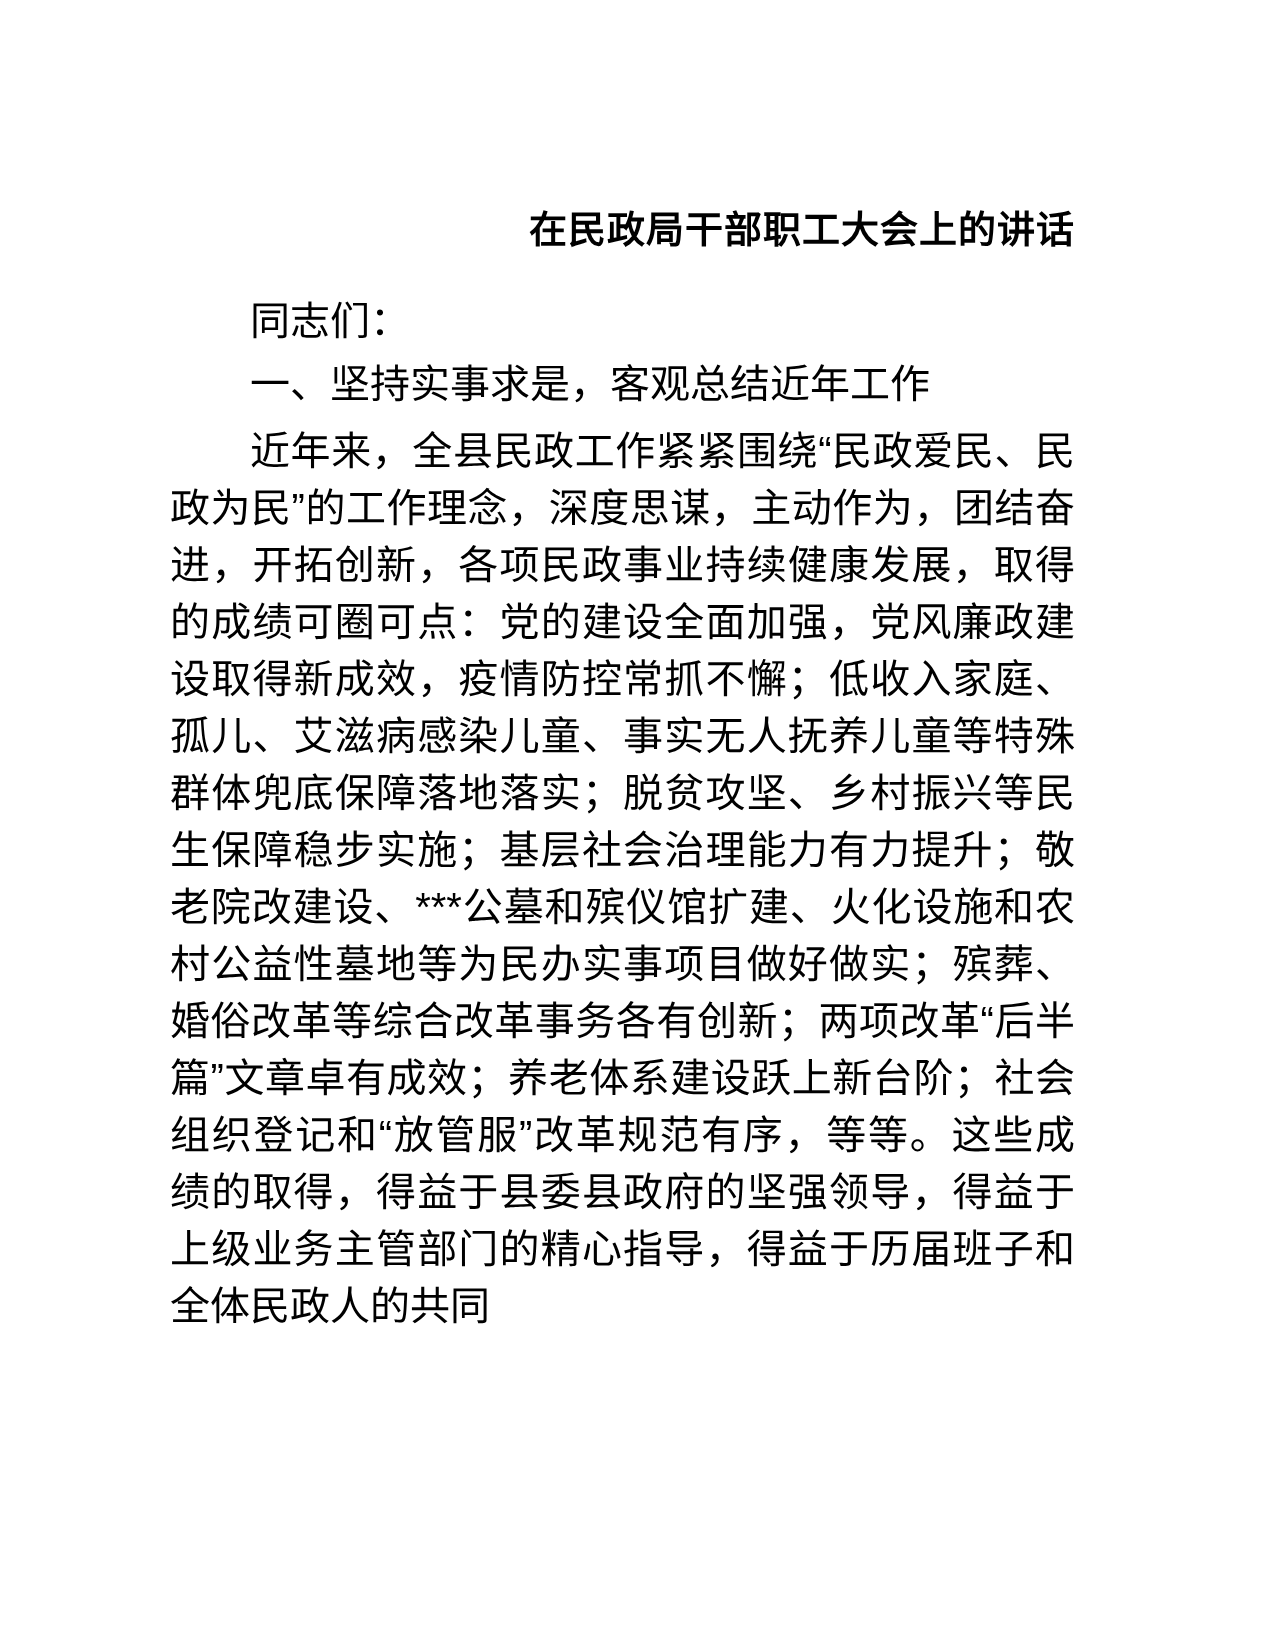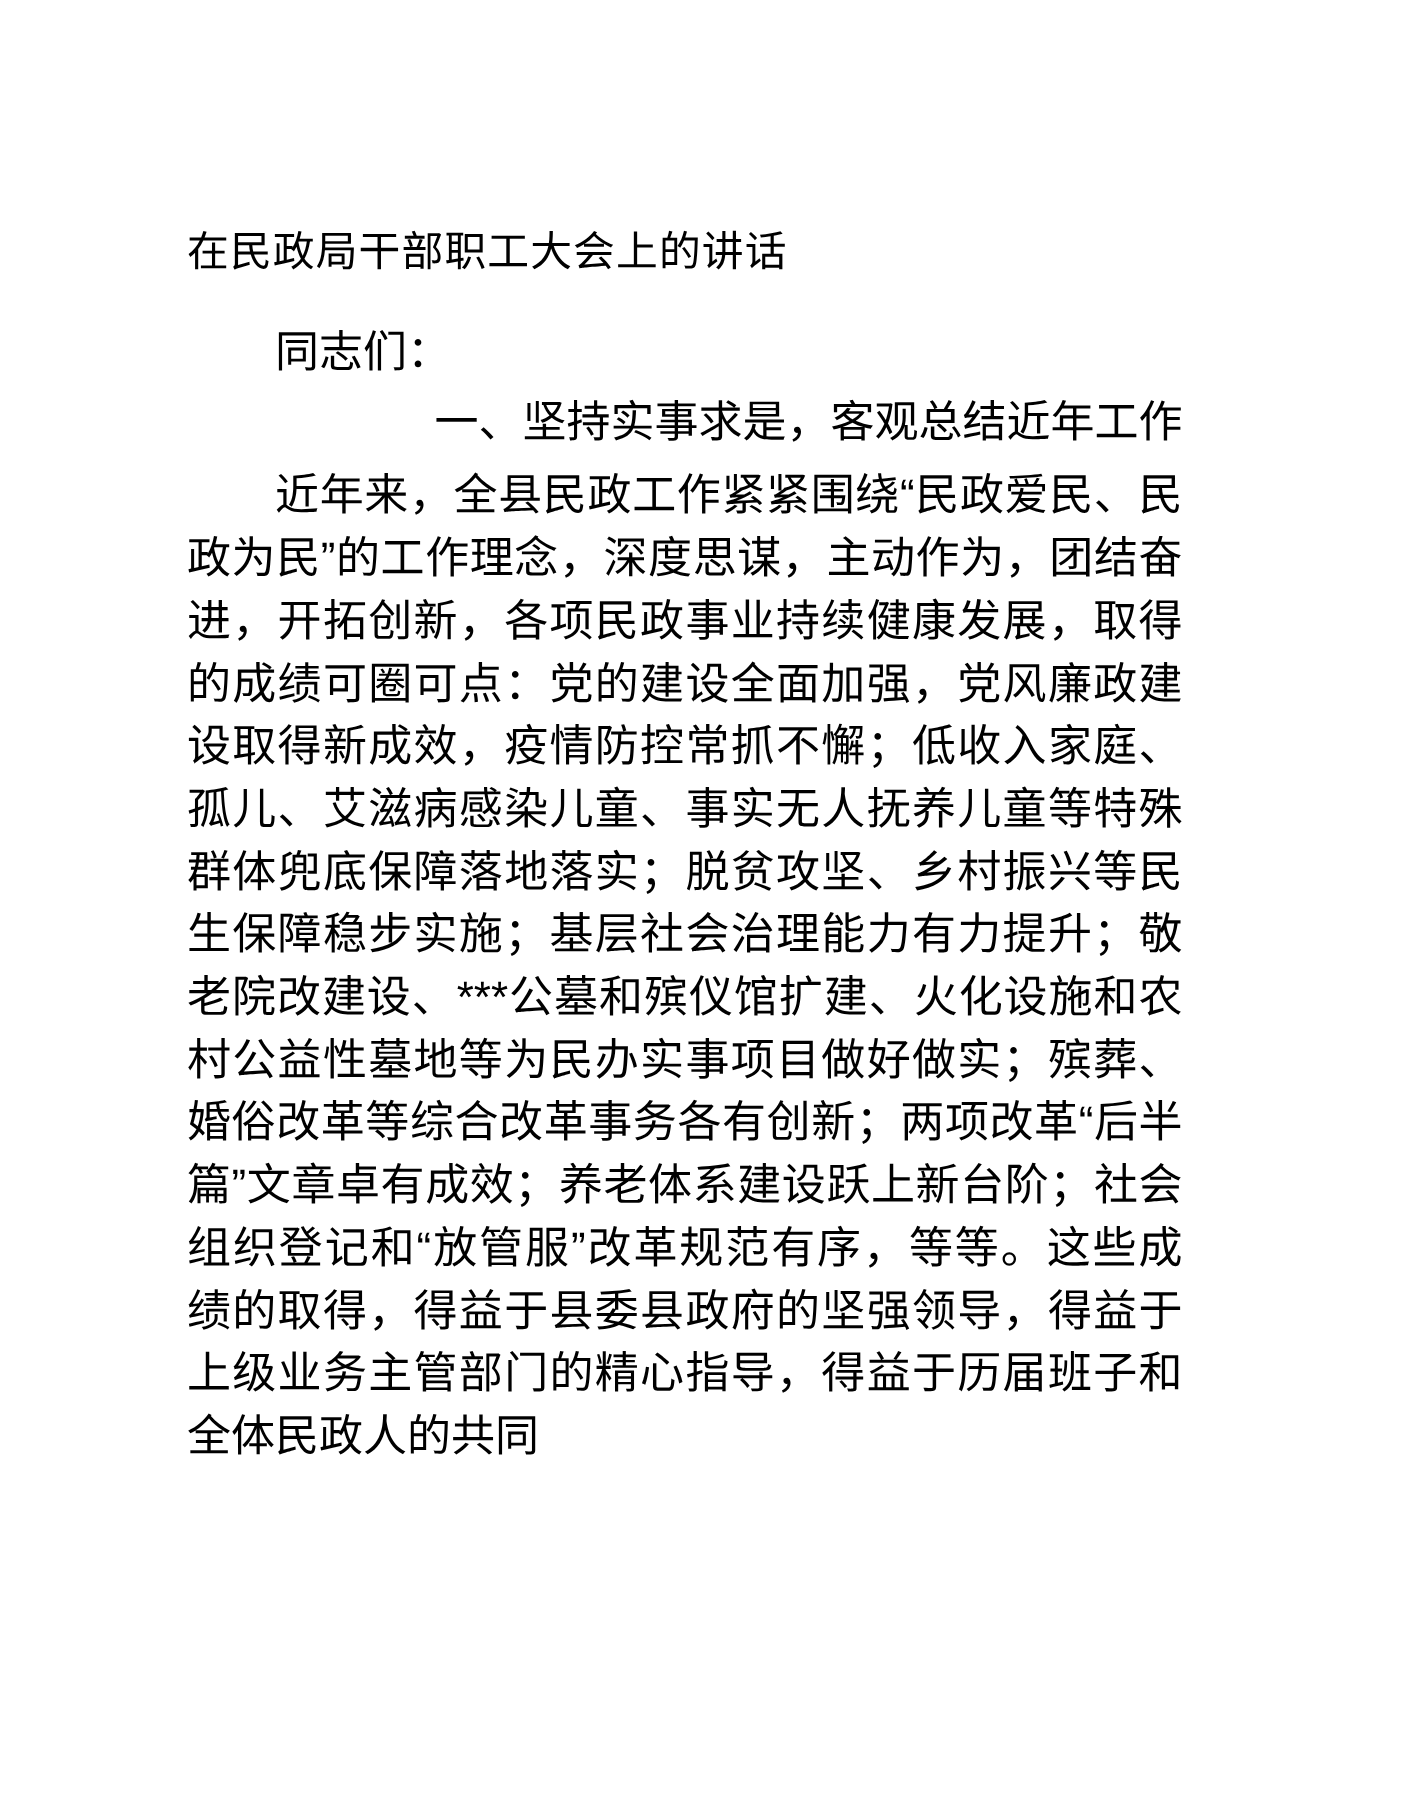--- a/index.html
+++ b/index.html
@@ -12,37 +12,37 @@
     width: 1275px;
     height: 1650px;
     margin: 0 auto;
     background: #ffffff;
     color: #000000;
     padding: 205px 200px 0 170px;
     overflow: hidden;
   }
   .doc-title {
     font-size: 38px;
-    font-weight: 400;
+    font-weight: 700;
     line-height: 50px;
-    text-align: left;
+    text-align: right;
     letter-spacing: 1px;
     margin-bottom: 38px;
   }
   .para {
     font-size: 40px;
     line-height: 57px;
     text-align: justify;
     text-indent: 2em;
     word-break: break-all;
   }
   .para.heading {
     margin-top: 6px;
     margin-bottom: 10px;
-    text-align: right;
+    text-align: left;
   }
 </style>
 </head>
 <body>
 
 <div class="page">
   <h1 class="doc-title">在民政局干部职工大会上的讲话</h1>
 
   <p class="para">同志们：</p>
 

